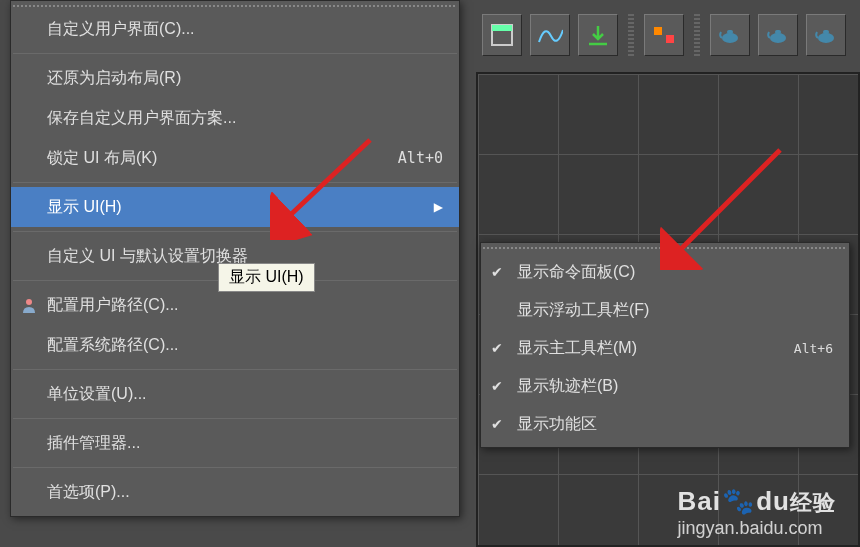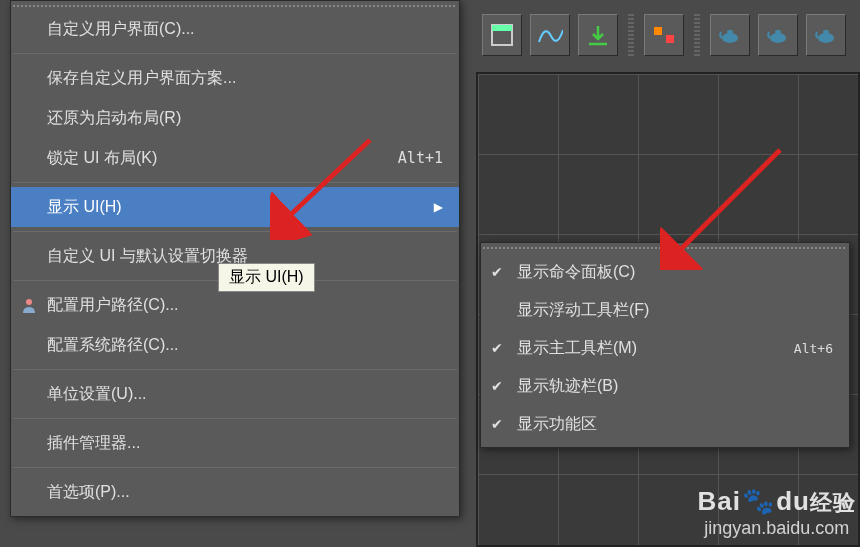--- a/index.html
+++ b/index.html
@@ -82,22 +82,22 @@
 }
 .sub-item .shortcut { margin-left: auto; font-size: 13px; color: #ddd; font-family: monospace; }
 
 .arrow-red {
   position: absolute; pointer-events: none;
 }
 .arrow-red.a1 { left: 270px; top: 130px; width: 110px; height: 110px; }
 .arrow-red.a2 { left: 660px; top: 140px; width: 130px; height: 130px; }
 
 .watermark {
-  position: absolute; right: 4px; bottom: 8px;
-  color: rgba(255,255,255,0.85); text-align: center;
+  position: absolute; right: 24px; bottom: 8px;
+  color: rgba(255,255,255,0.85); text-align: left;
   font-family: Arial, sans-serif;
 }
 .watermark .brand { font-size: 26px; font-weight: bold; letter-spacing: 1px; }
 .watermark .brand .cn { font-size: 22px; }
 .watermark .url { font-size: 18px; opacity: .9; }
 .paw { display: inline-block; margin-left: 2px; }
 </style>
 </head>
 <body>
 
@@ -150,28 +150,28 @@
 </div>
 
 <div class="viewport"></div>
 
 <div class="main-menu">
   <div class="menu-item">
       <span>自定义用户界面(C)...</span>
     </div>
   <div class="menu-sep"></div>
   <div class="menu-item">
+      <span>还原为启动布局(R)</span>
+    </div>
+  <div class="menu-item">
       <span>保存自定义用户界面方案...</span>
     </div>
   <div class="menu-item">
-      <span>还原为启动布局(R)</span>
-    </div>
-  <div class="menu-item">
       <span>锁定 UI 布局(K)</span>
-      <span class="shortcut">Alt+1</span>
+      <span class="shortcut">Alt+0</span>
     </div>
   <div class="menu-sep"></div>
   <div class="menu-item highlighted">
       <span>显示 UI(H)</span>
       <span class="arrow">▶</span>
     </div>
   <div class="menu-sep"></div>
   <div class="menu-item">
       <span>自定义 UI 与默认设置切换器</span>
     </div>

